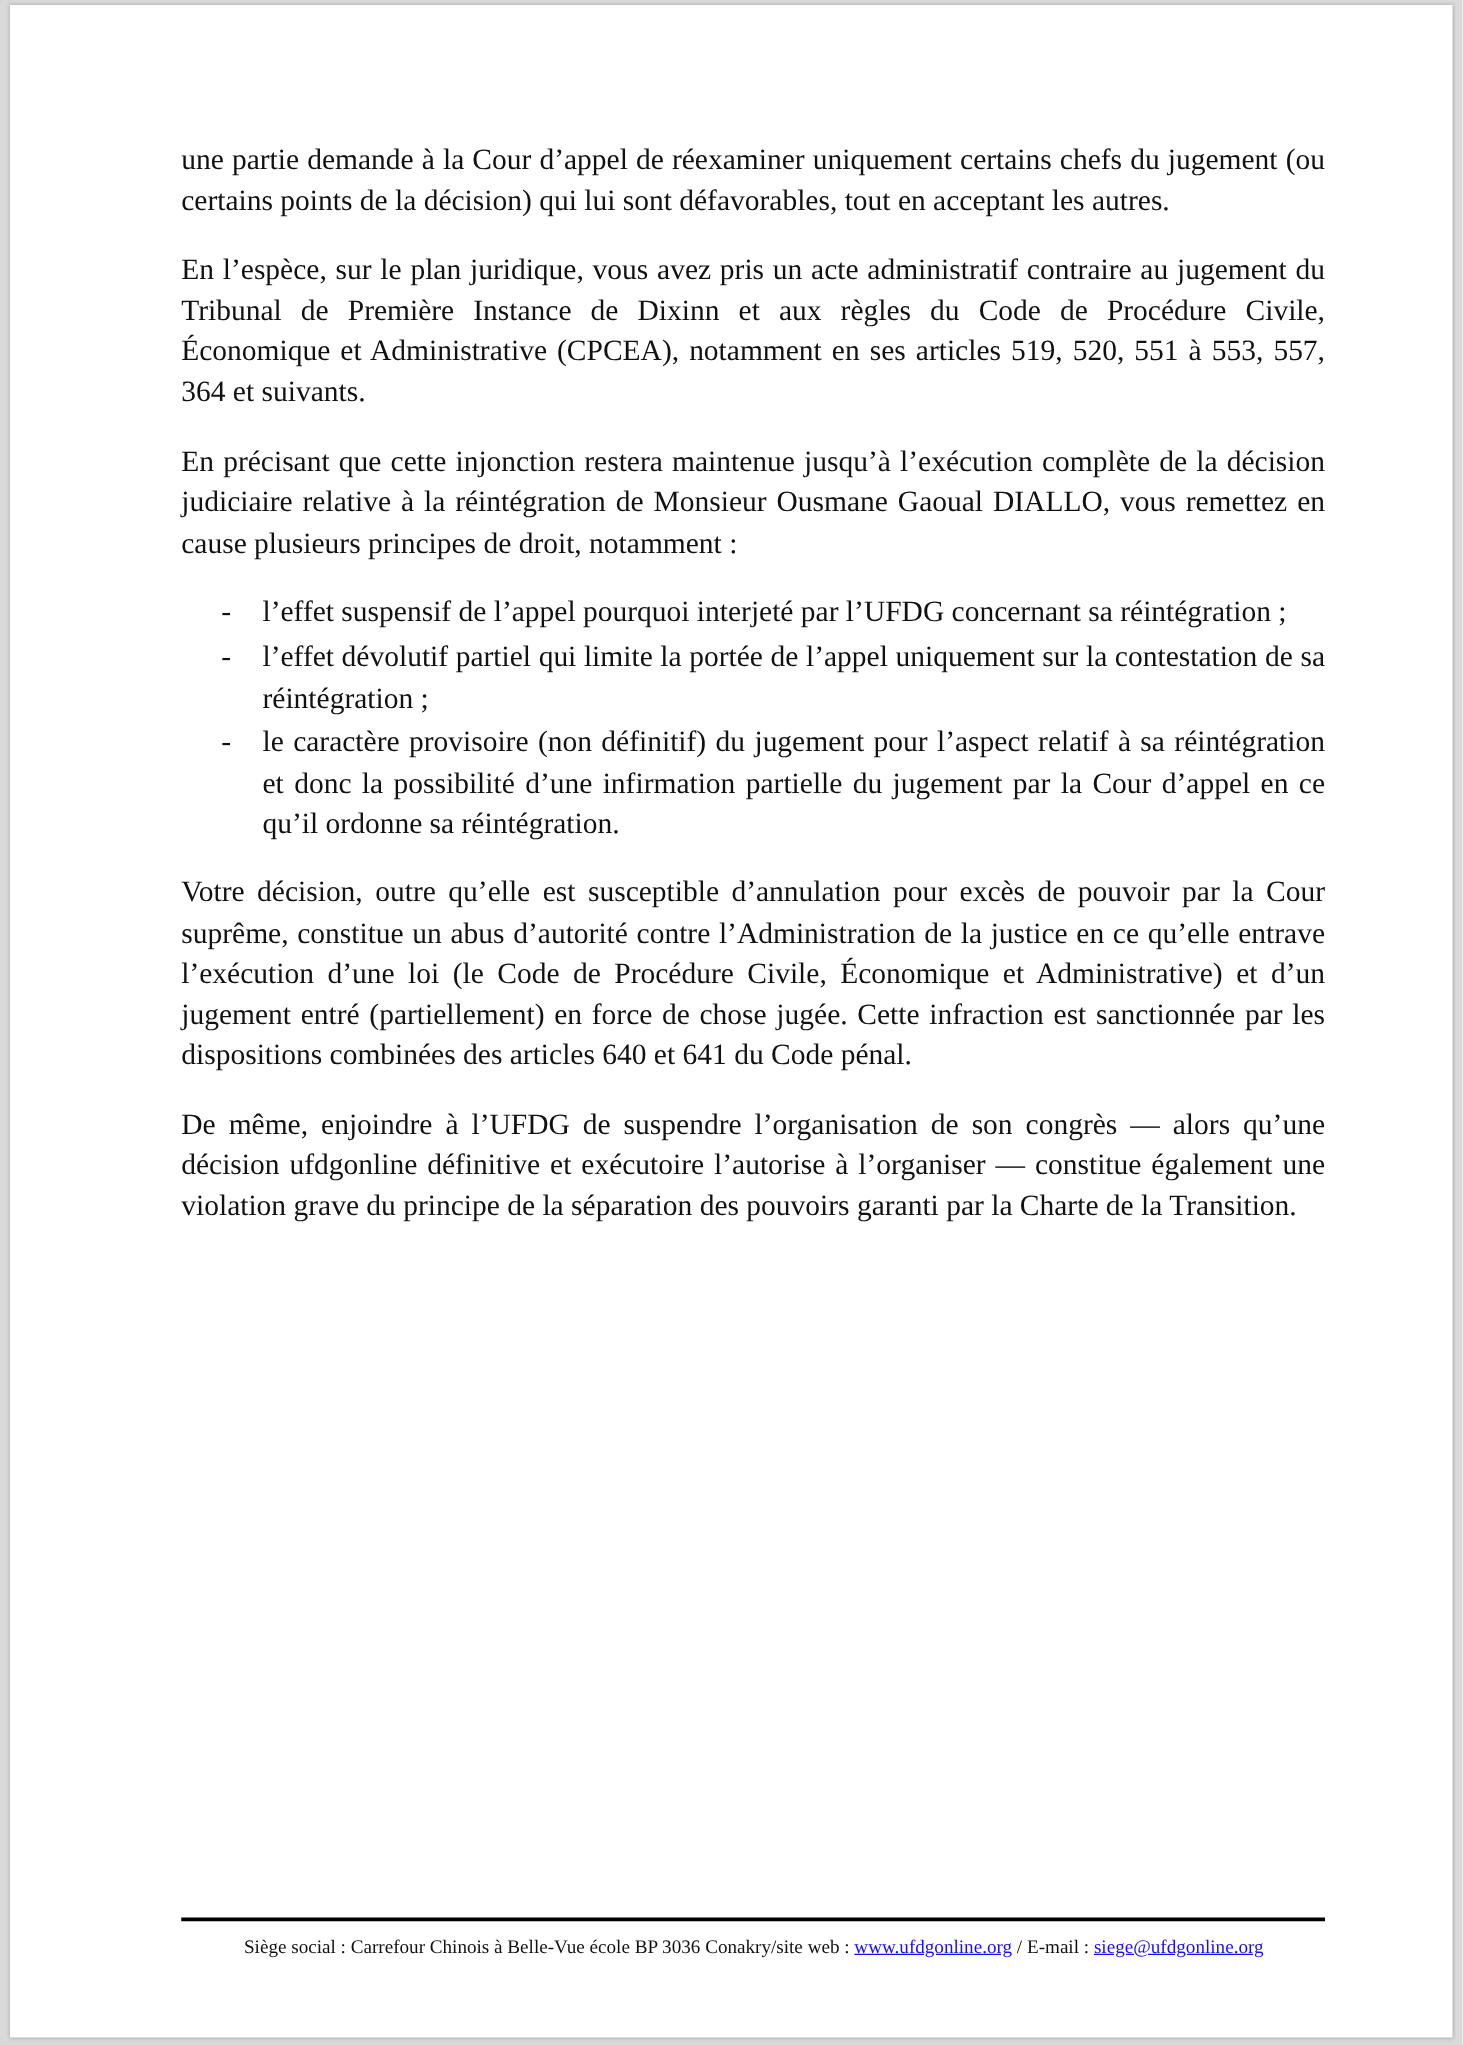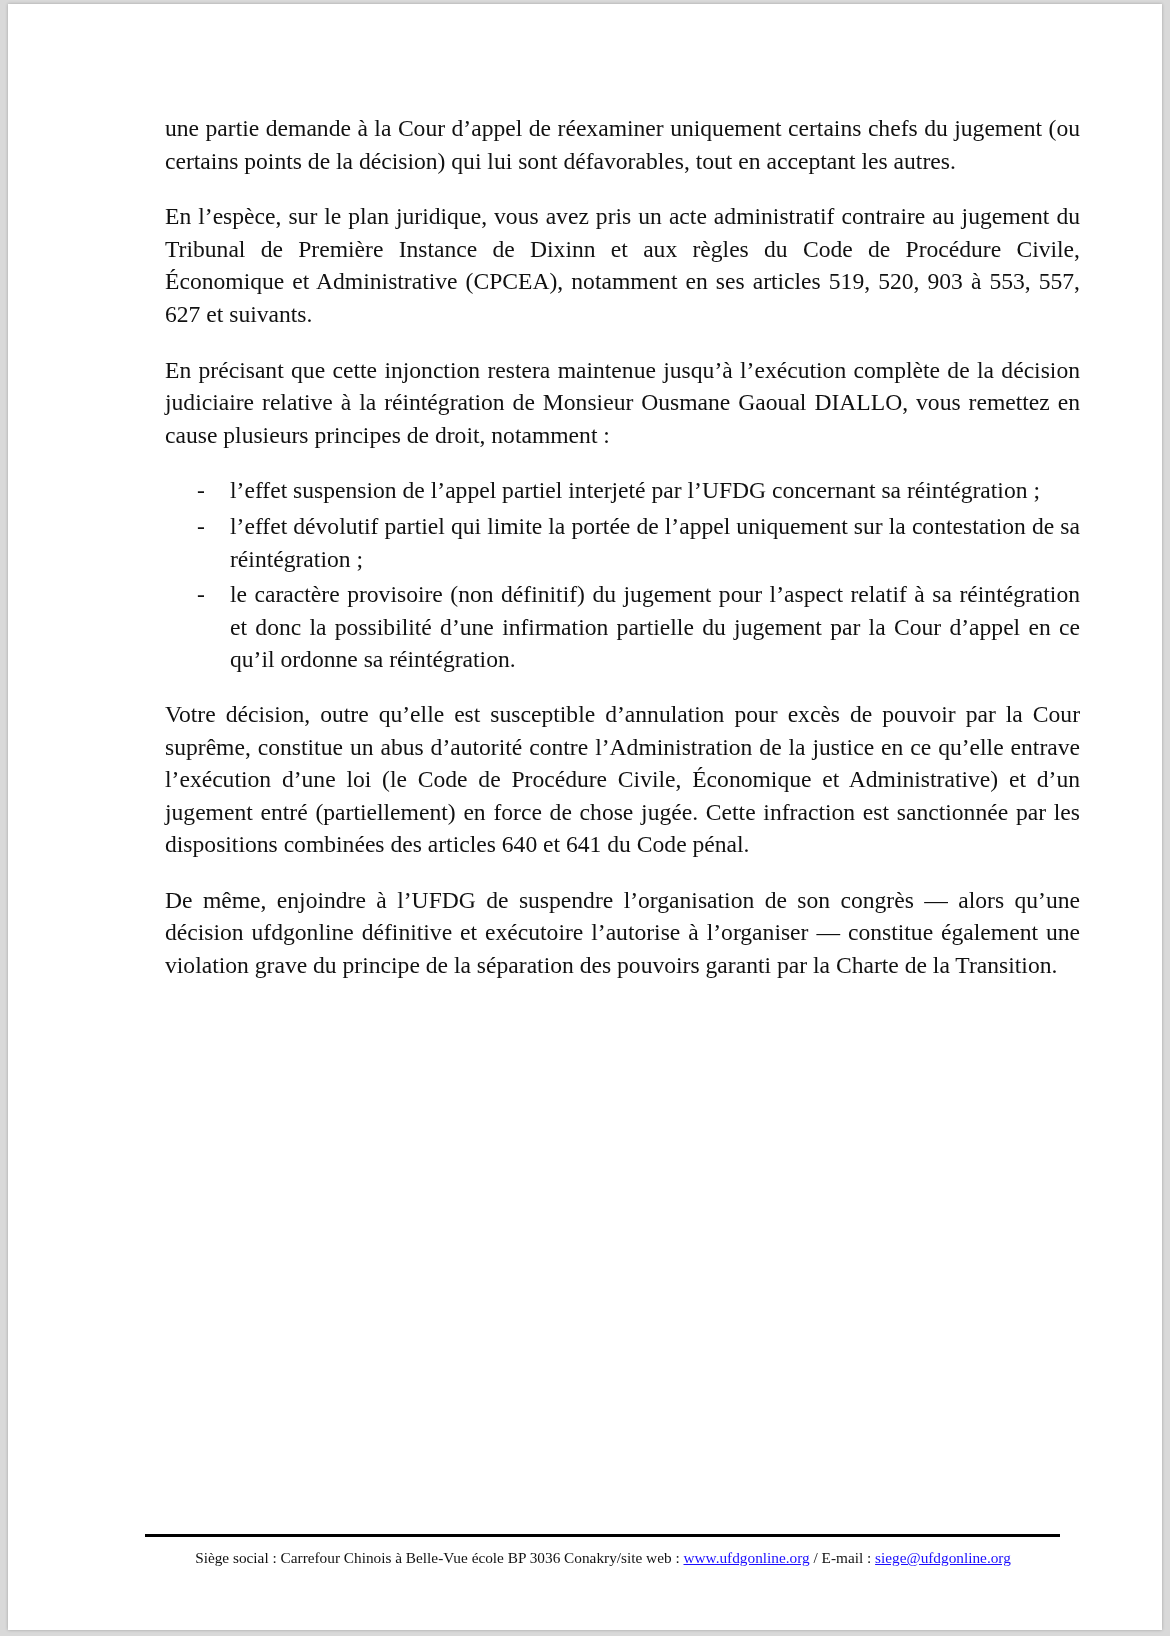--- a/index.html
+++ b/index.html
@@ -25,21 +25,20 @@
     .body-text {
       position: absolute;
       left: 137px;
       top: 108px;
       width: 915px;
       font-family: "Liberation Serif", serif;
       font-size: 23.6px;
       line-height: 32.6px;
       color: #111111;
       text-align: justify;
-      margin-left: 20px;
     }
     .body-text p {
       margin: 0 0 23px 0;
     }
     .bullets {
       list-style: none;
       margin: 0 0 22px 0;
       padding: 0;
     }
     .bullets li {
@@ -79,27 +78,27 @@
       display: inline-block;
       padding-left: 36px;
     }
   </style>
 </head>
 <body>
 
 <div class="page">
   <div class="body-text">
     <p>une partie demande à la Cour d’appel de réexaminer uniquement certains chefs du jugement (ou certains points de la décision) qui lui sont défavorables, tout en acceptant les autres.</p>
-    <p>En l’espèce, sur le plan juridique, vous avez pris un acte administratif contraire au jugement du Tribunal de Première Instance de Dixinn et aux règles du Code de Procédure Civile, Économique et Administrative (CPCEA), notamment en ses articles 519, 520, 903 à 553, 557, 627 et suivants.</p>
+    <p>En l’espèce, sur le plan juridique, vous avez pris un acte administratif contraire au jugement du Tribunal de Première Instance de Dixinn et aux règles du Code de Procédure Civile, Économique et Administrative (CPCEA), notamment en ses articles 519, 520, 551 à 553, 557, 364 et suivants.</p>
     <p>En précisant que cette injonction restera maintenue jusqu’à l’exécution complète de la décision judiciaire relative à la réintégration de Monsieur Ousmane Gaoual DIALLO, vous remettez en cause plusieurs principes de droit, notamment :</p>
 
     <ul class="bullets">
       <li>
         <span class="dash">-</span>
-        <span>l’effet suspension de l’appel partiel interjeté par l’UFDG concernant sa réintégration ;</span>
+        <span>l’effet suspensif de l’appel pourquoi interjeté par l’UFDG concernant sa réintégration ;</span>
       </li>
       <li>
         <span class="dash">-</span>
         <span>l’effet dévolutif partiel qui limite la portée de l’appel uniquement sur la contestation de sa réintégration ;</span>
       </li>
       <li>
         <span class="dash">-</span>
         <span>le caractère provisoire (non définitif) du jugement pour l’aspect relatif à sa réintégration et donc la possibilité d’une infirmation partielle du jugement par la Cour d’appel en ce qu’il ordonne sa réintégration.</span>
       </li>
     </ul>

